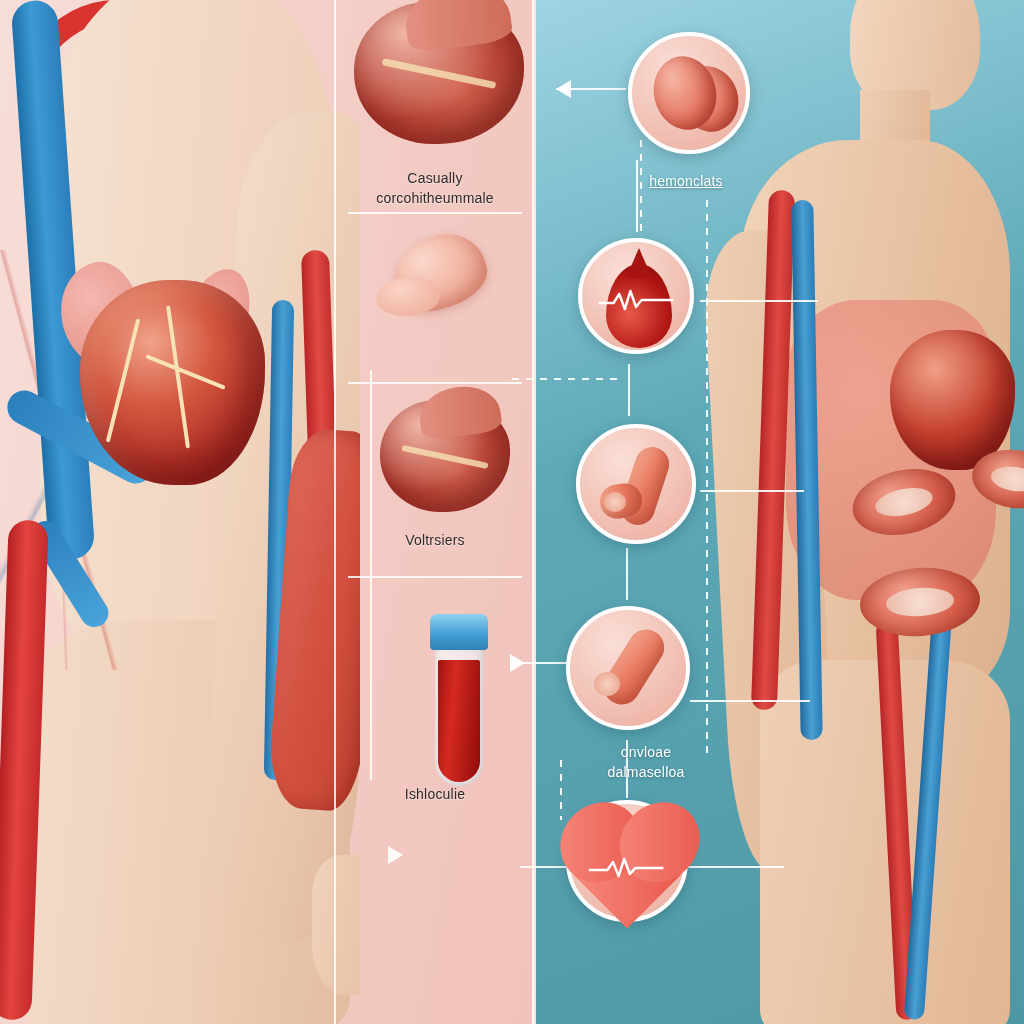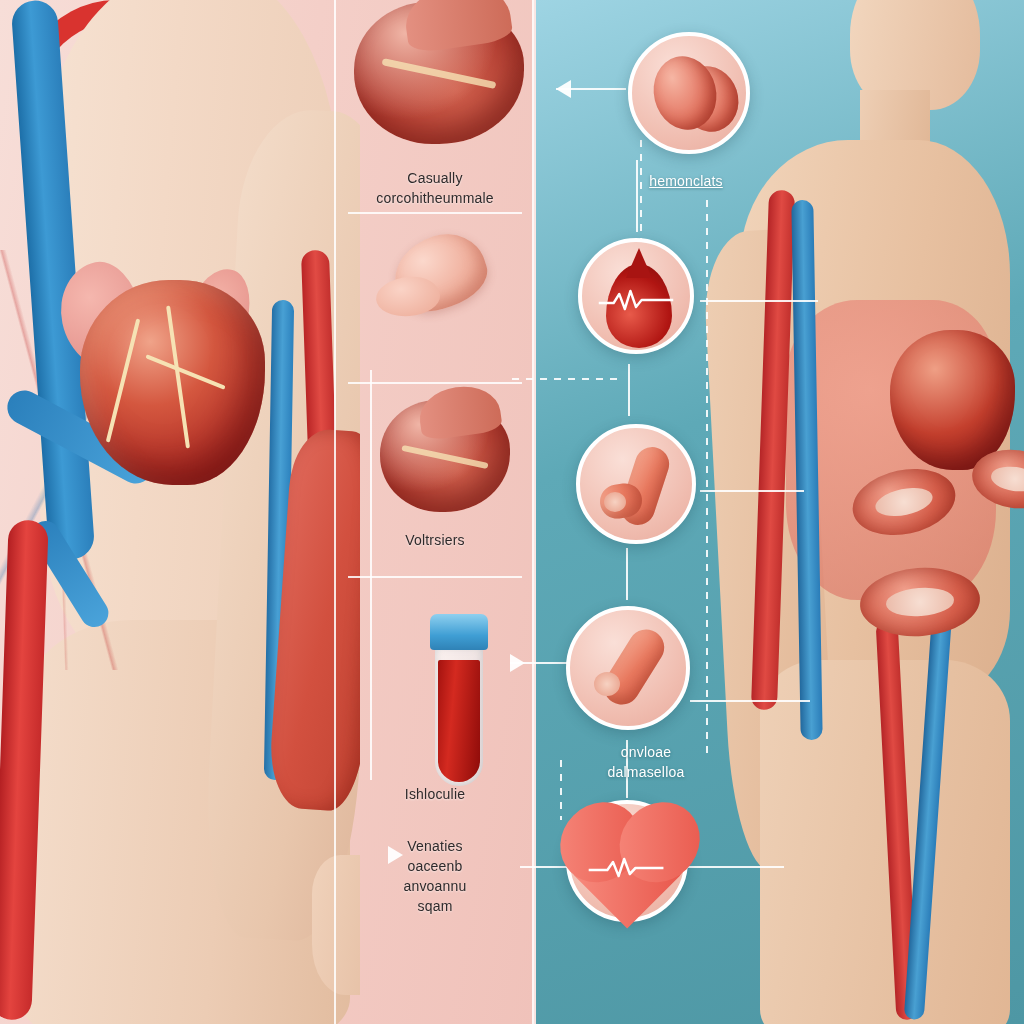--- a/index.html
+++ b/index.html
@@ -397,26 +397,20 @@
     <div class="tube" style="left:94px;top:614px;">
       <div class="tube-body">
         <div class="tube-blood"></div>
       </div>
       <div class="tube-cap"></div>
     </div>
     <div class="l-label" style="top:784px;">
       <div>Ishloculie</div>
     </div>
 
-    <div class="l-label" style="top:836px;">
-      <div>Venaties</div>
-      <div>oaceenb</div>
-      <div>anvoannu</div>
-      <div>sqam</div>
-    </div>
 
     <div class="lcard-sep" style="left:-2px;top:0px;width:2px;height:1024px;"></div>
     <div class="lcard-sep" style="left:196px;top:0px;width:2px;height:1024px;"></div>
     <div class="lcard-sep" style="left:34px;top:370px;width:2px;height:410px;"></div>
   </div>
 
   <div class="arrow-left" style="left:388px;top:846px;transform:rotate(180deg);"></div>
 
   <div class="panel-divider"></div>
 

